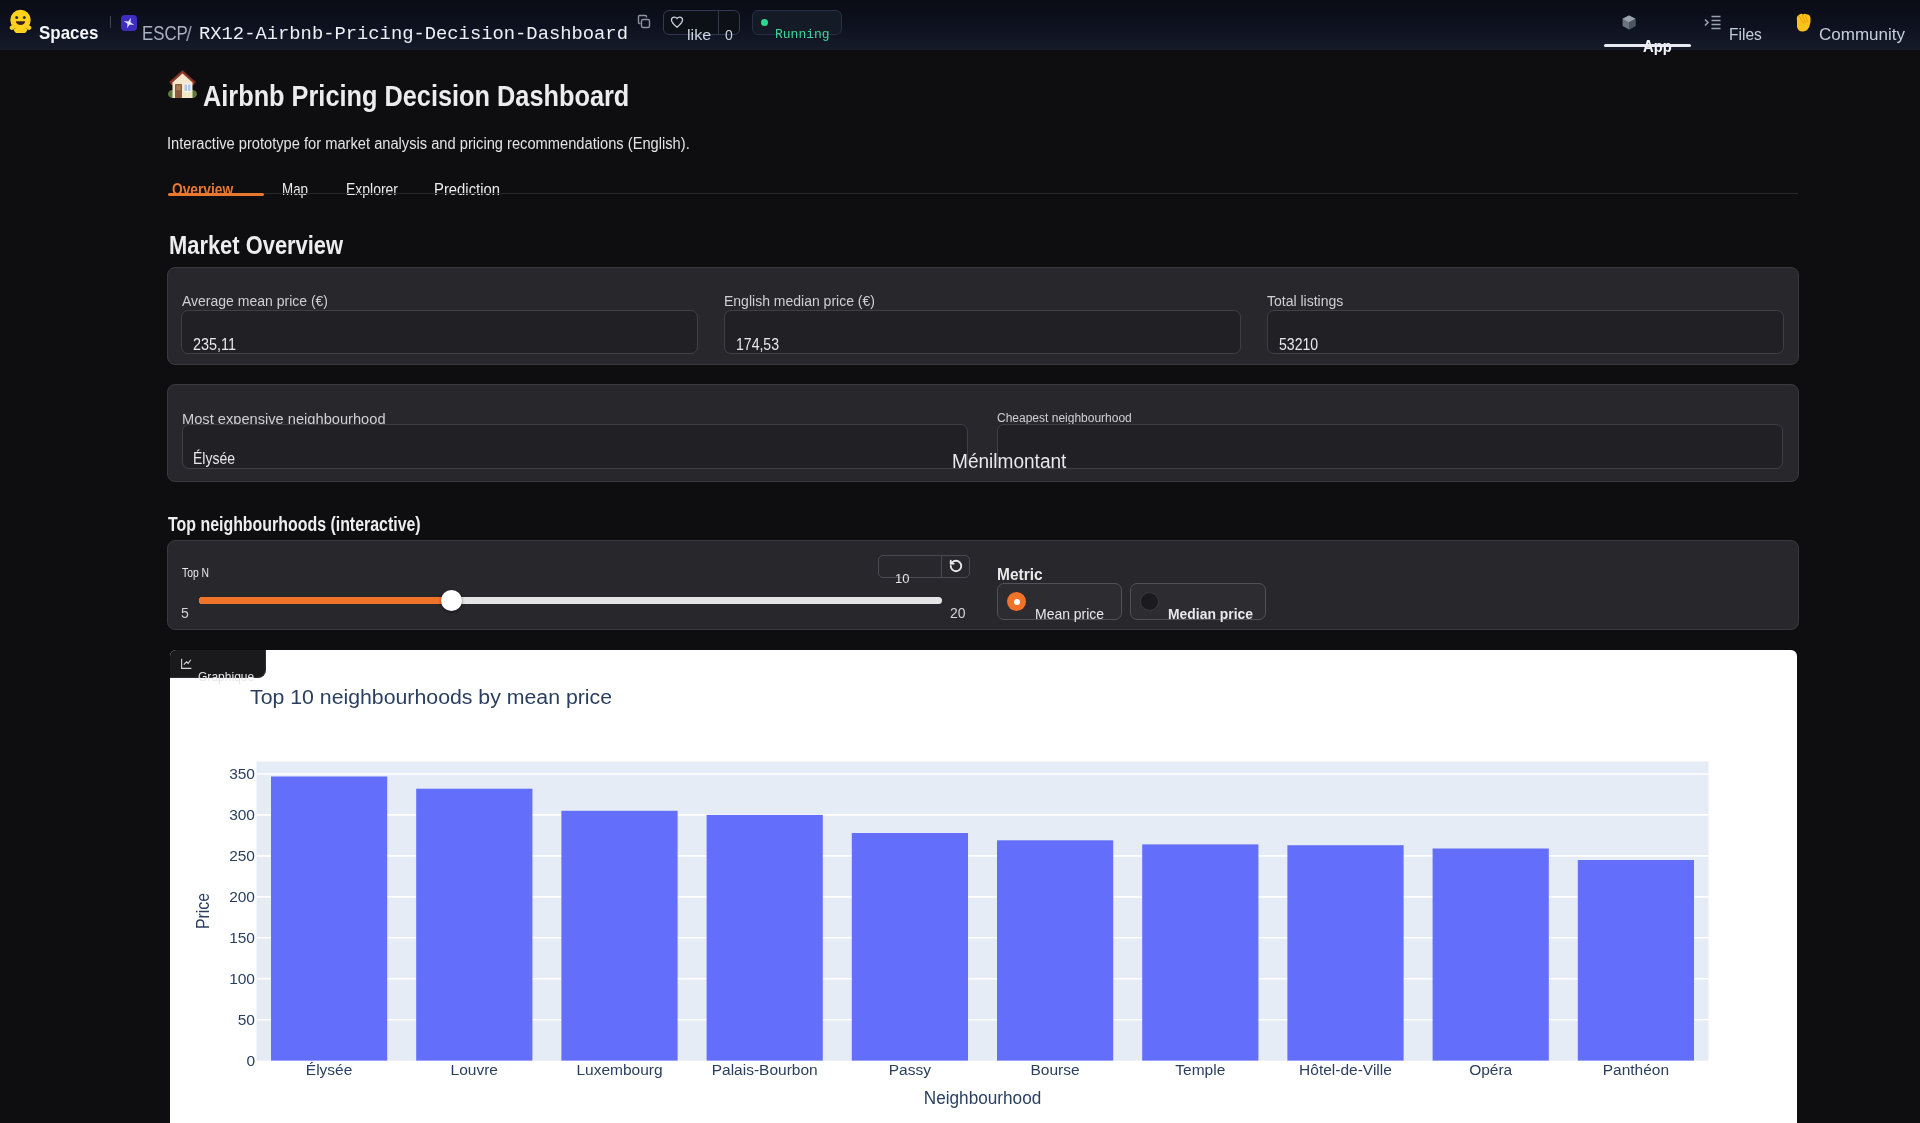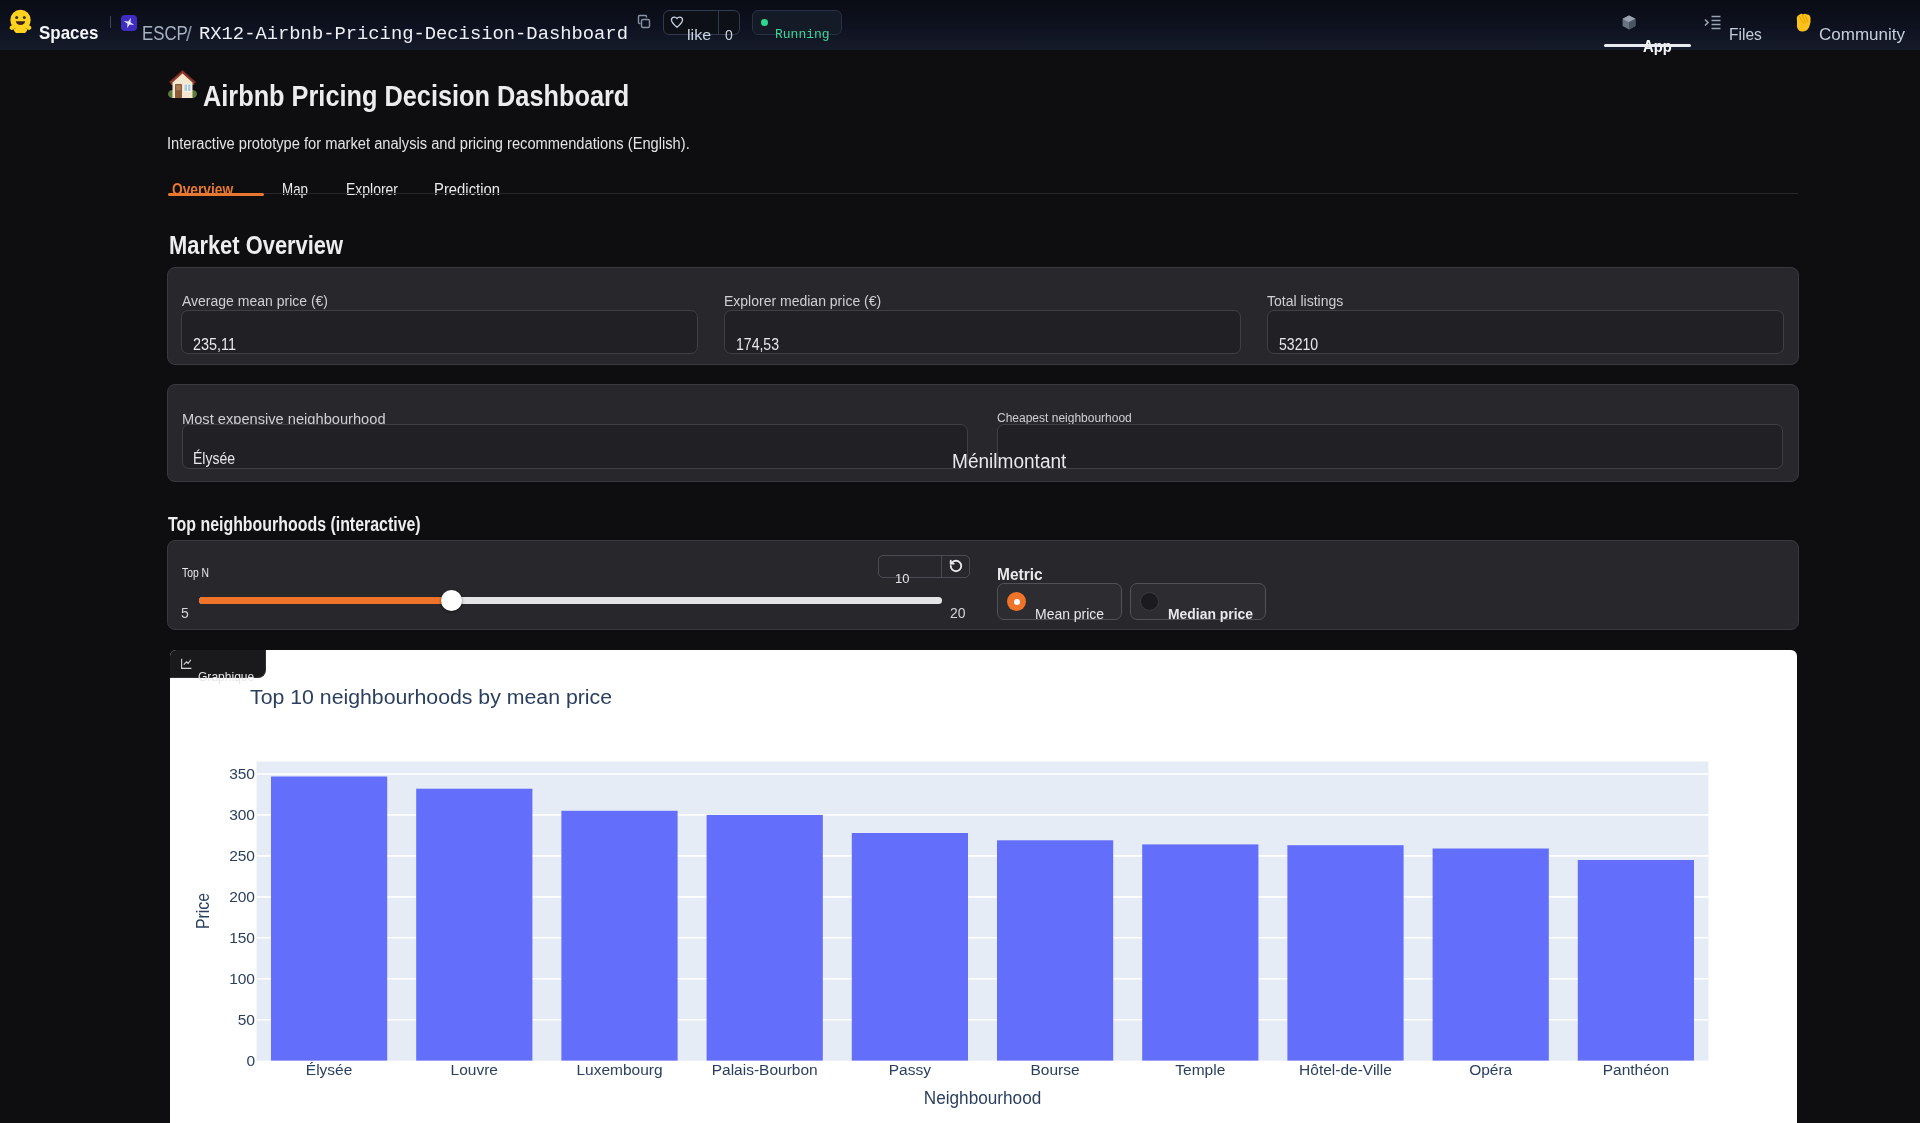--- a/index.html
+++ b/index.html
@@ -100,21 +100,21 @@
 <div class="txt" id="t_tab2" style="left:282px;top:169px;font-size:17px;color:#ebebee"><span class="fit" style="transform:scaleX(0.786)">Map</span></div>
 <div class="txt" id="t_tab3" style="left:346px;top:169px;font-size:17px;color:#ebebee"><span class="fit" style="transform:scaleX(0.821)">Explorer</span></div>
 <div class="txt" id="t_tab4" style="left:434px;top:169px;font-size:17px;color:#ebebee"><span class="fit" style="transform:scaleX(0.873)">Prediction</span></div>
 <div class="abs" style="left:168px;top:193px;width:1630px;height:1px;background:#27272c"></div>
 <div class="abs" style="left:168px;top:192.5px;width:96px;height:3.5px;background:#e8782f;border-radius:2px"></div>
 
 <div class="txt" id="t_mo" style="left:169px;top:221px;font-size:25px;font-weight:bold;color:#ededf0"><span class="fit" style="transform:scaleX(0.876)">Market Overview</span></div>
 
 <div class="panel" style="left:167px;top:267px;width:1632px;height:98px"></div>
 <div class="lbl txt" id="t_l1" style="left:182px;top:282px;font-size:14px"><span class="fit">Average mean price (€)</span></div>
-<div class="lbl txt" id="t_l2" style="left:724px;top:282px;font-size:14px"><span class="fit">Explorer median price (€)</span></div>
+<div class="lbl txt" id="t_l2" style="left:724px;top:282px;font-size:14px"><span class="fit">English median price (€)</span></div>
 <div class="lbl txt" id="t_l3" style="left:1267px;top:282px;font-size:14px"><span class="fit">Total listings</span></div>
 <div class="input" style="left:181px;top:310px;width:517px;height:44px"></div>
 <div class="input" style="left:724px;top:310px;width:517px;height:44px"></div>
 <div class="input" style="left:1267px;top:310px;width:517px;height:44px"></div>
 <div class="val txt" id="t_v1" style="left:193px;top:325px;font-size:16px"><span class="fit" style="transform:scaleX(0.900)">235,11</span></div>
 <div class="val txt" id="t_v2" style="left:736px;top:325px;font-size:16px"><span class="fit" style="transform:scaleX(0.879)">174,53</span></div>
 <div class="val txt" id="t_v3" style="left:1279px;top:325px;font-size:16px"><span class="fit" style="transform:scaleX(0.880)">53210</span></div>
 
 <div class="panel" style="left:167px;top:384px;width:1632px;height:98px"></div>
 <div class="lbl txt" id="t_l4" style="left:182px;top:400px;font-size:14px"><span class="fit" style="transform:scaleX(1.046)">Most expensive neighbourhood</span></div>

